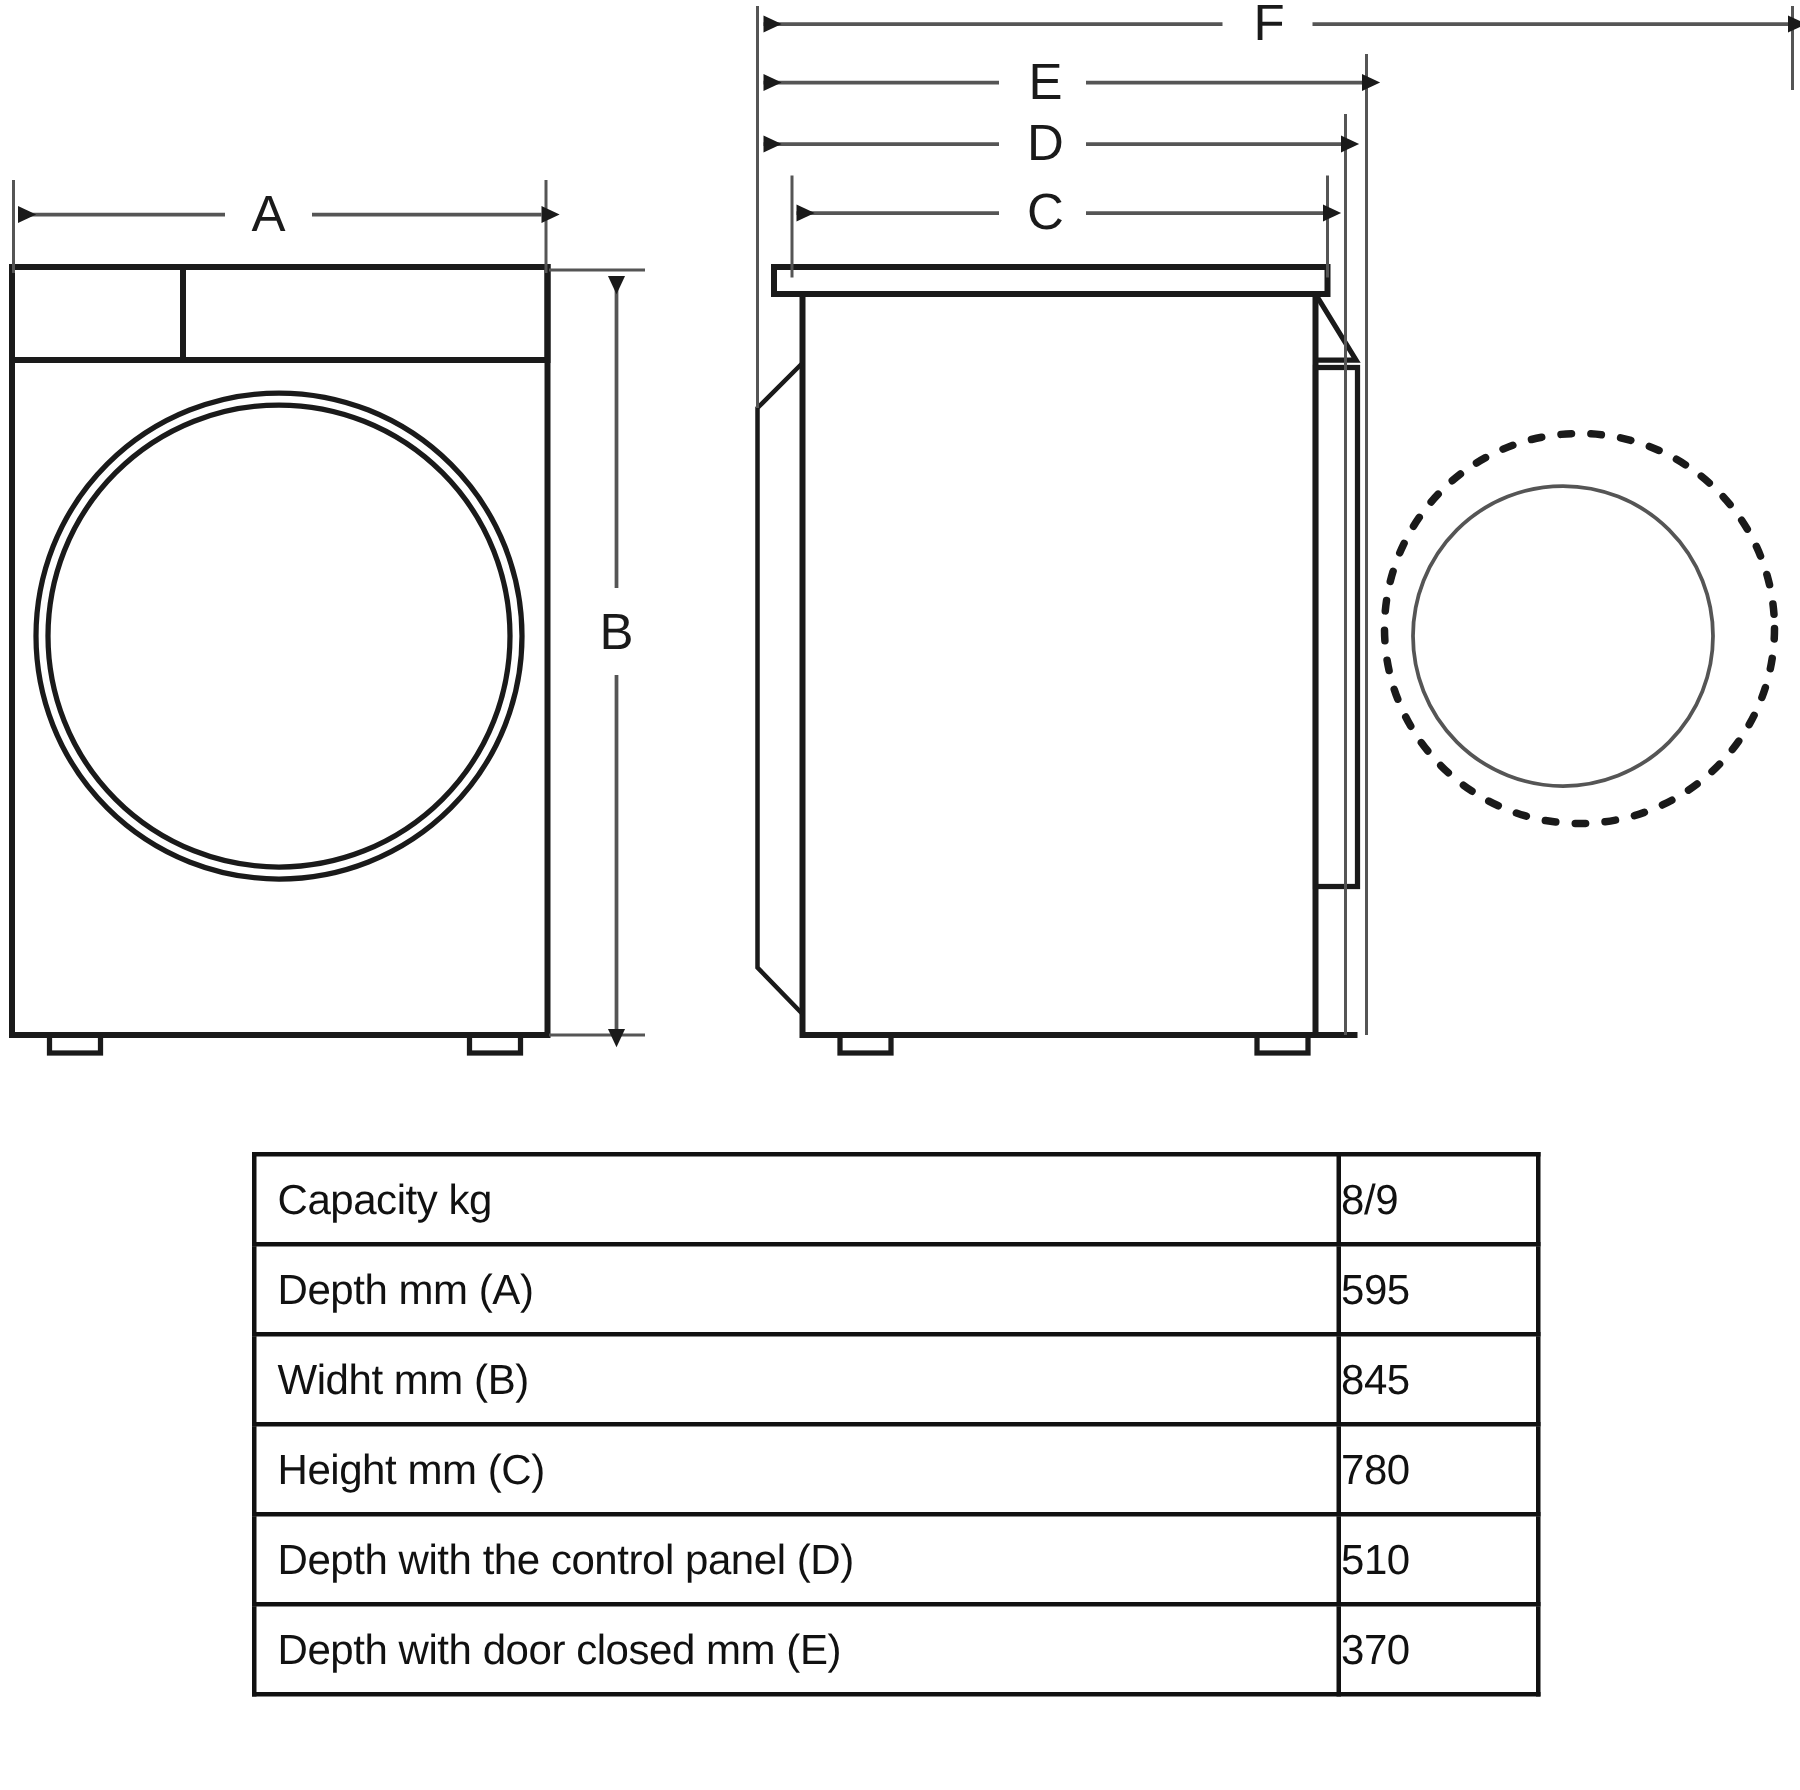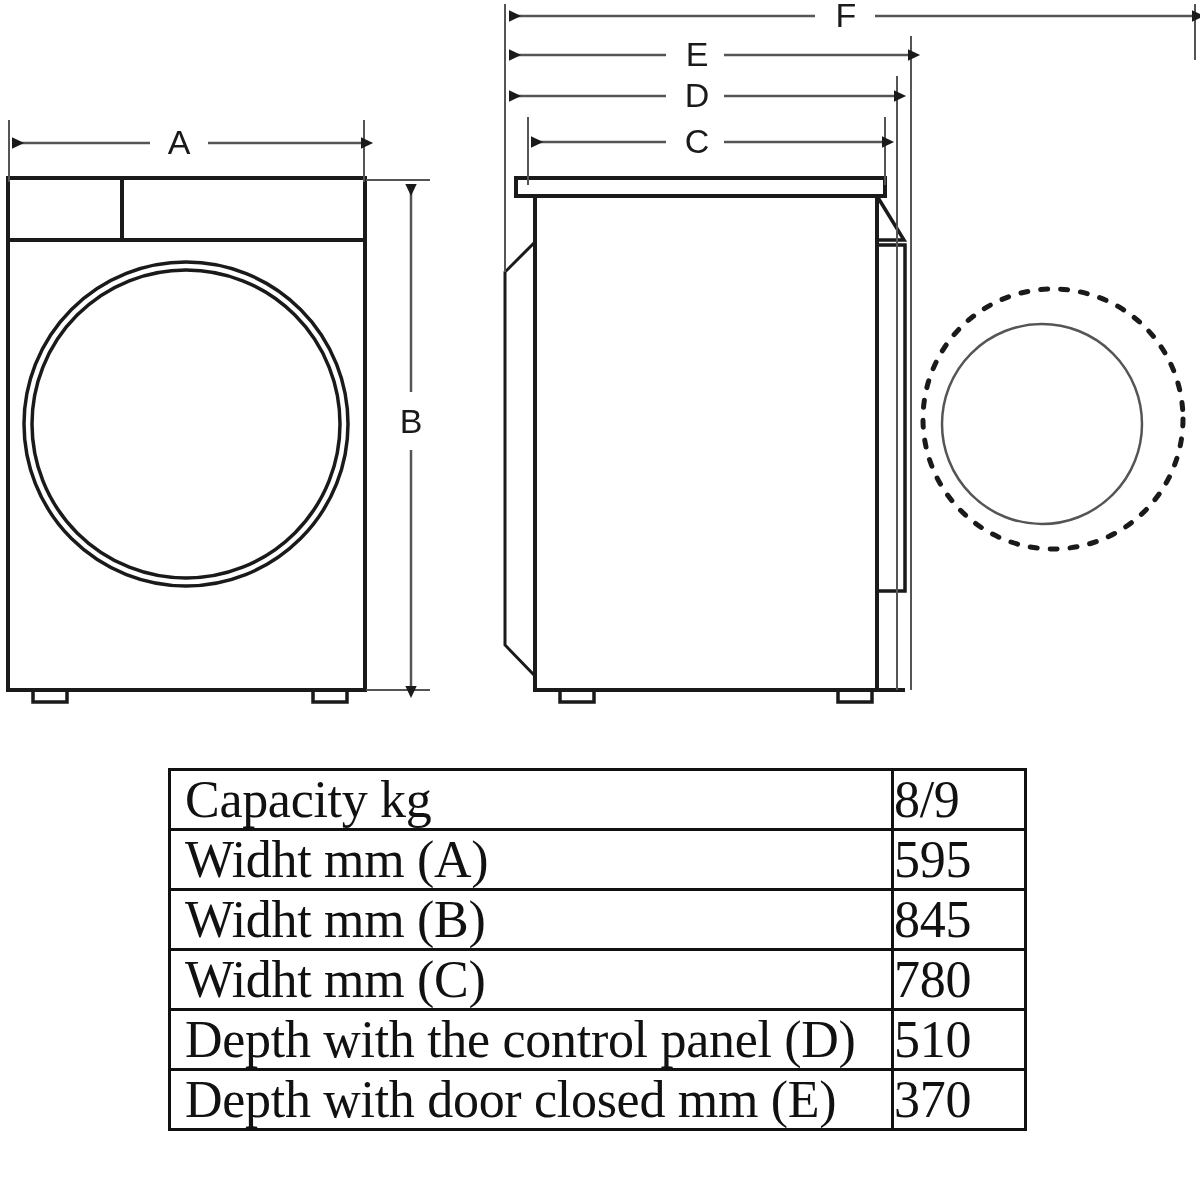--- a/index.html
+++ b/index.html
@@ -41,22 +41,22 @@
     left: 168px;
     top: 768px;
     width: 859px;
     border-collapse: collapse;
     table-layout: fixed;
   }
   #spec-table td {
     border: 3px solid #111111;
     height: 57px;
     padding: 0 0 0 14px;
-    font-family: Liberation Serif, serif;
-    font-size: 52px;
+    font-family: Liberation Sans, sans-serif;
+    font-size: 28px;
     color: #111111;
     line-height: 1;
     white-space: nowrap;
     letter-spacing: -0.3px;
   }
   #spec-table td.value-cell {
     width: 130px;
     padding: 0;
   }
 </style>
@@ -153,29 +153,29 @@
 
   </svg>
 
   <table id="spec-table">
     <tbody>
       <tr>
         <td>Capacity kg</td>
         <td class="value-cell">8/9</td>
       </tr>
       <tr>
-        <td>Widht mm (A)</td>
+        <td>Depth mm (A)</td>
         <td class="value-cell">595</td>
       </tr>
       <tr>
         <td>Widht mm (B)</td>
         <td class="value-cell">845</td>
       </tr>
       <tr>
-        <td>Widht mm (C)</td>
+        <td>Height mm (C)</td>
         <td class="value-cell">780</td>
       </tr>
       <tr>
         <td>Depth with the control panel (D)</td>
         <td class="value-cell">510</td>
       </tr>
       <tr>
         <td>Depth with door closed mm (E)</td>
         <td class="value-cell">370</td>
       </tr>

